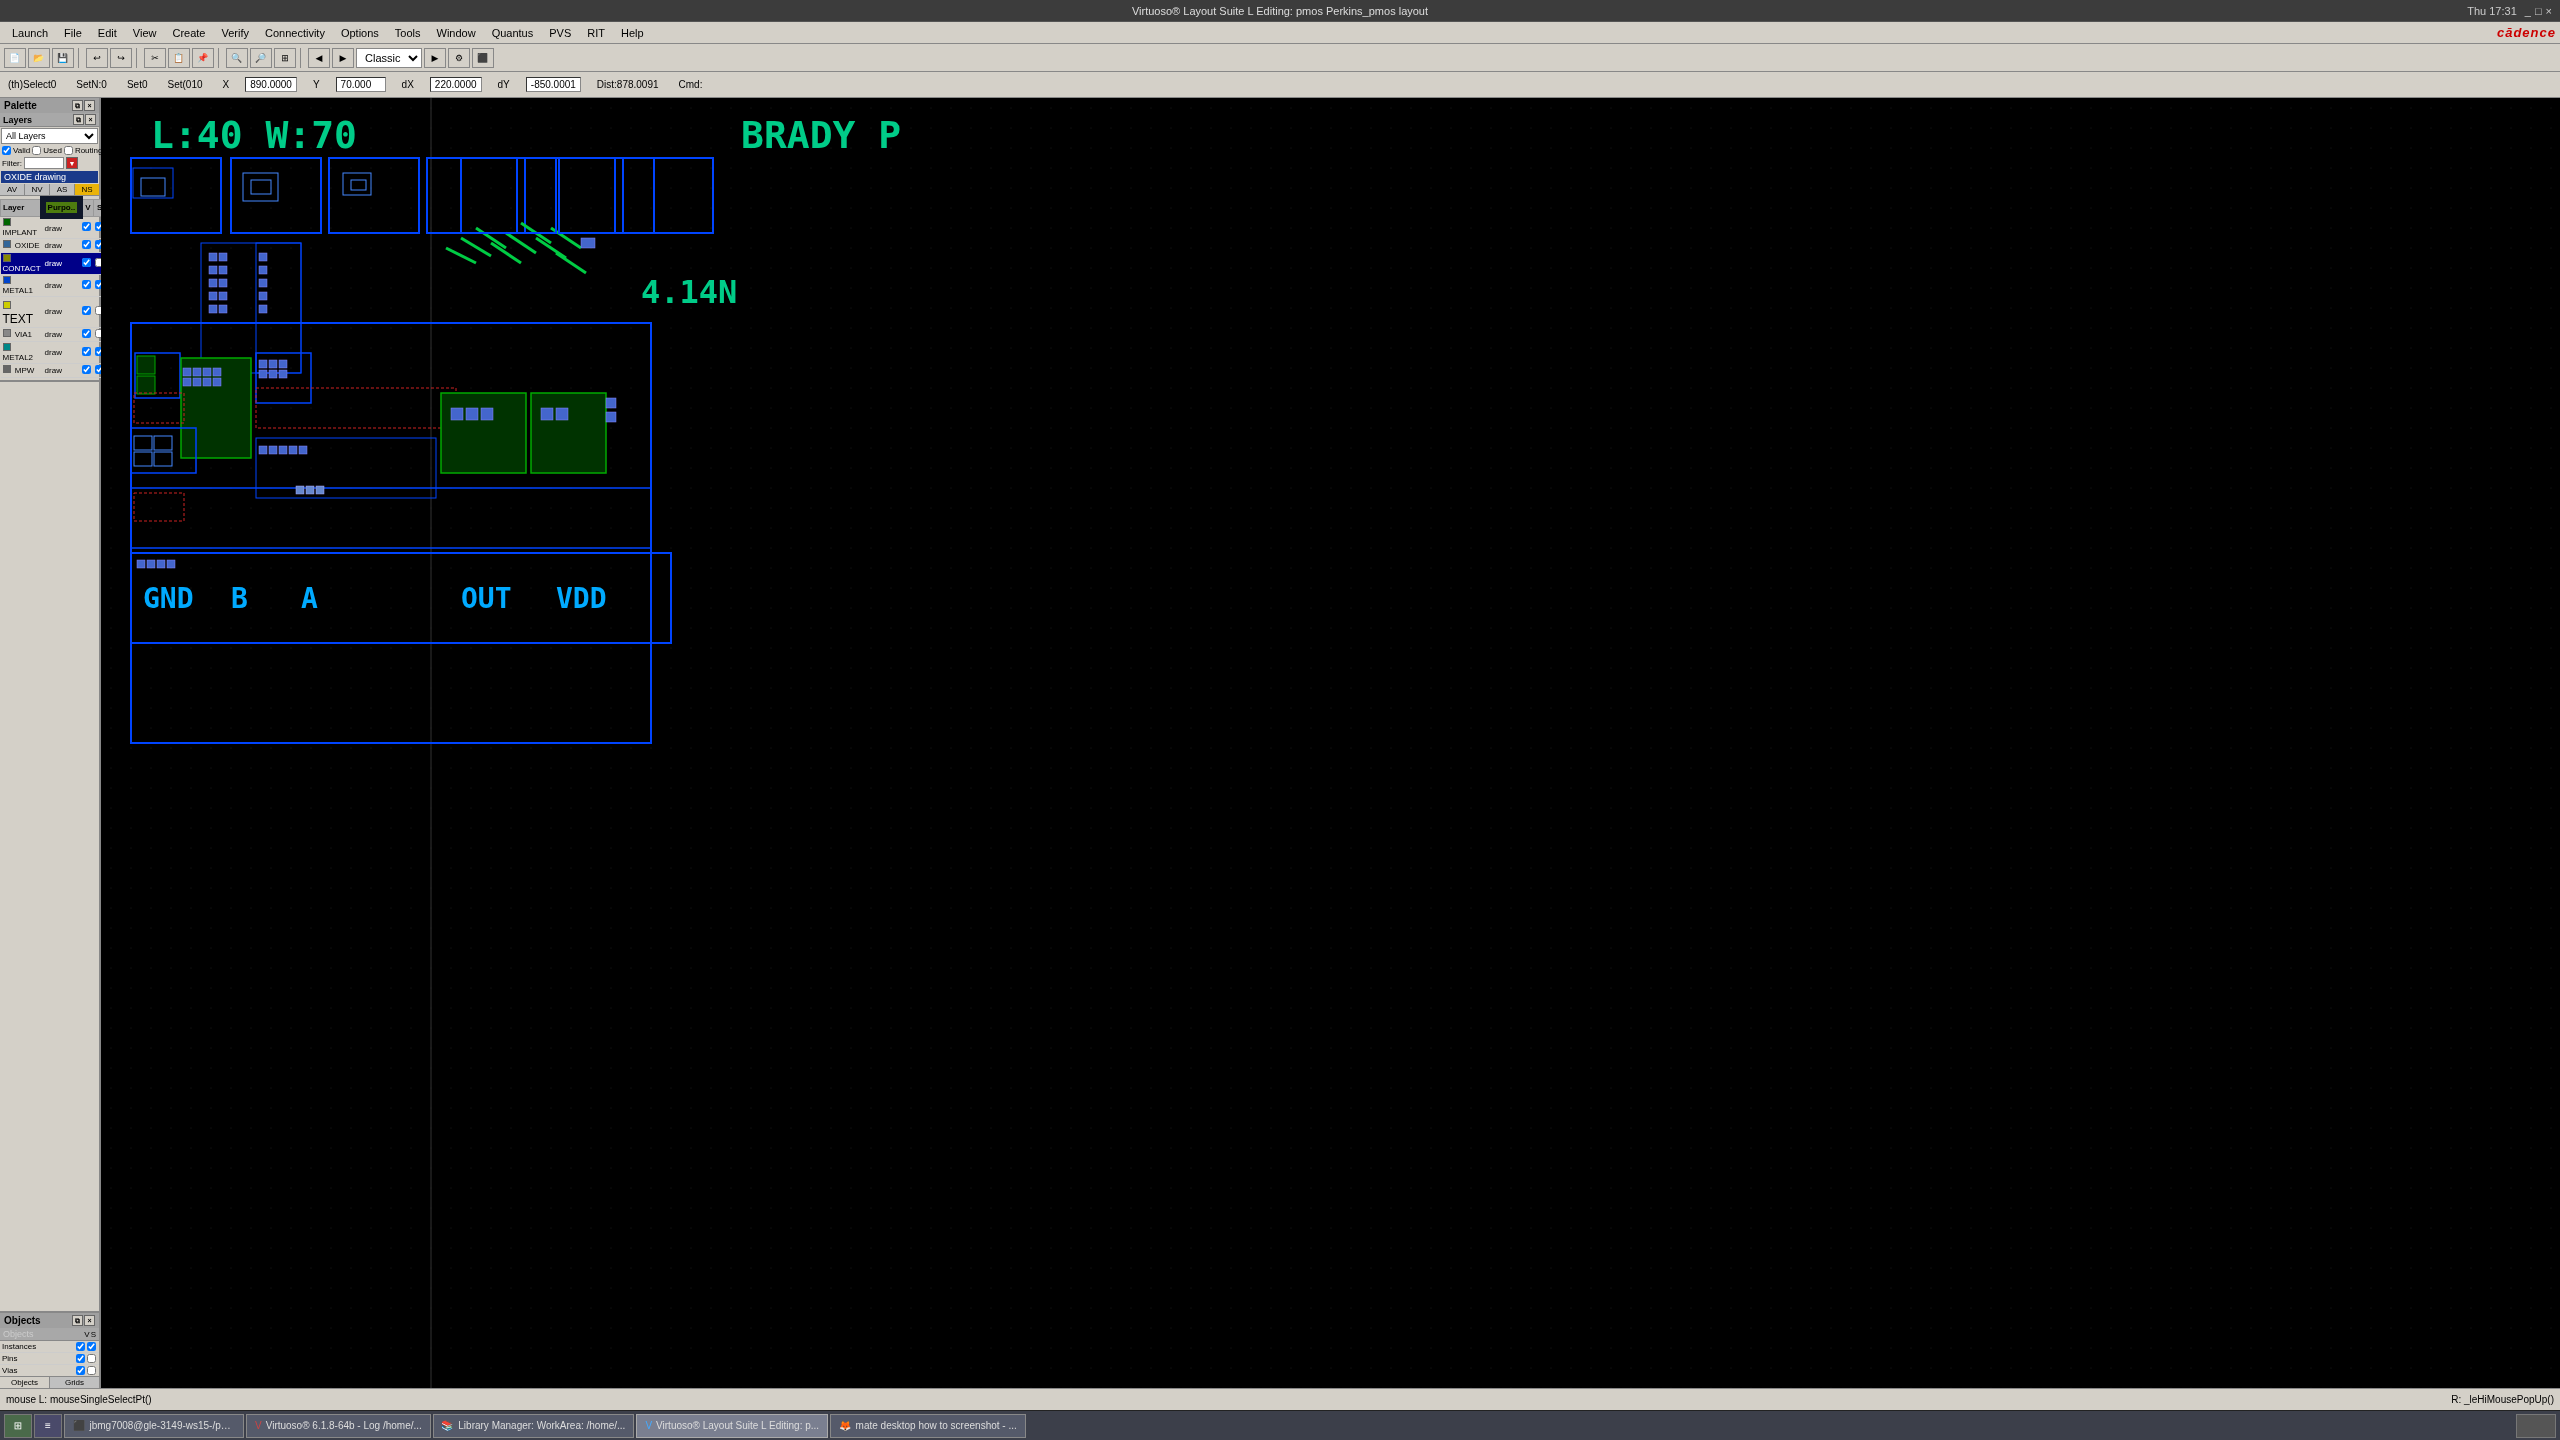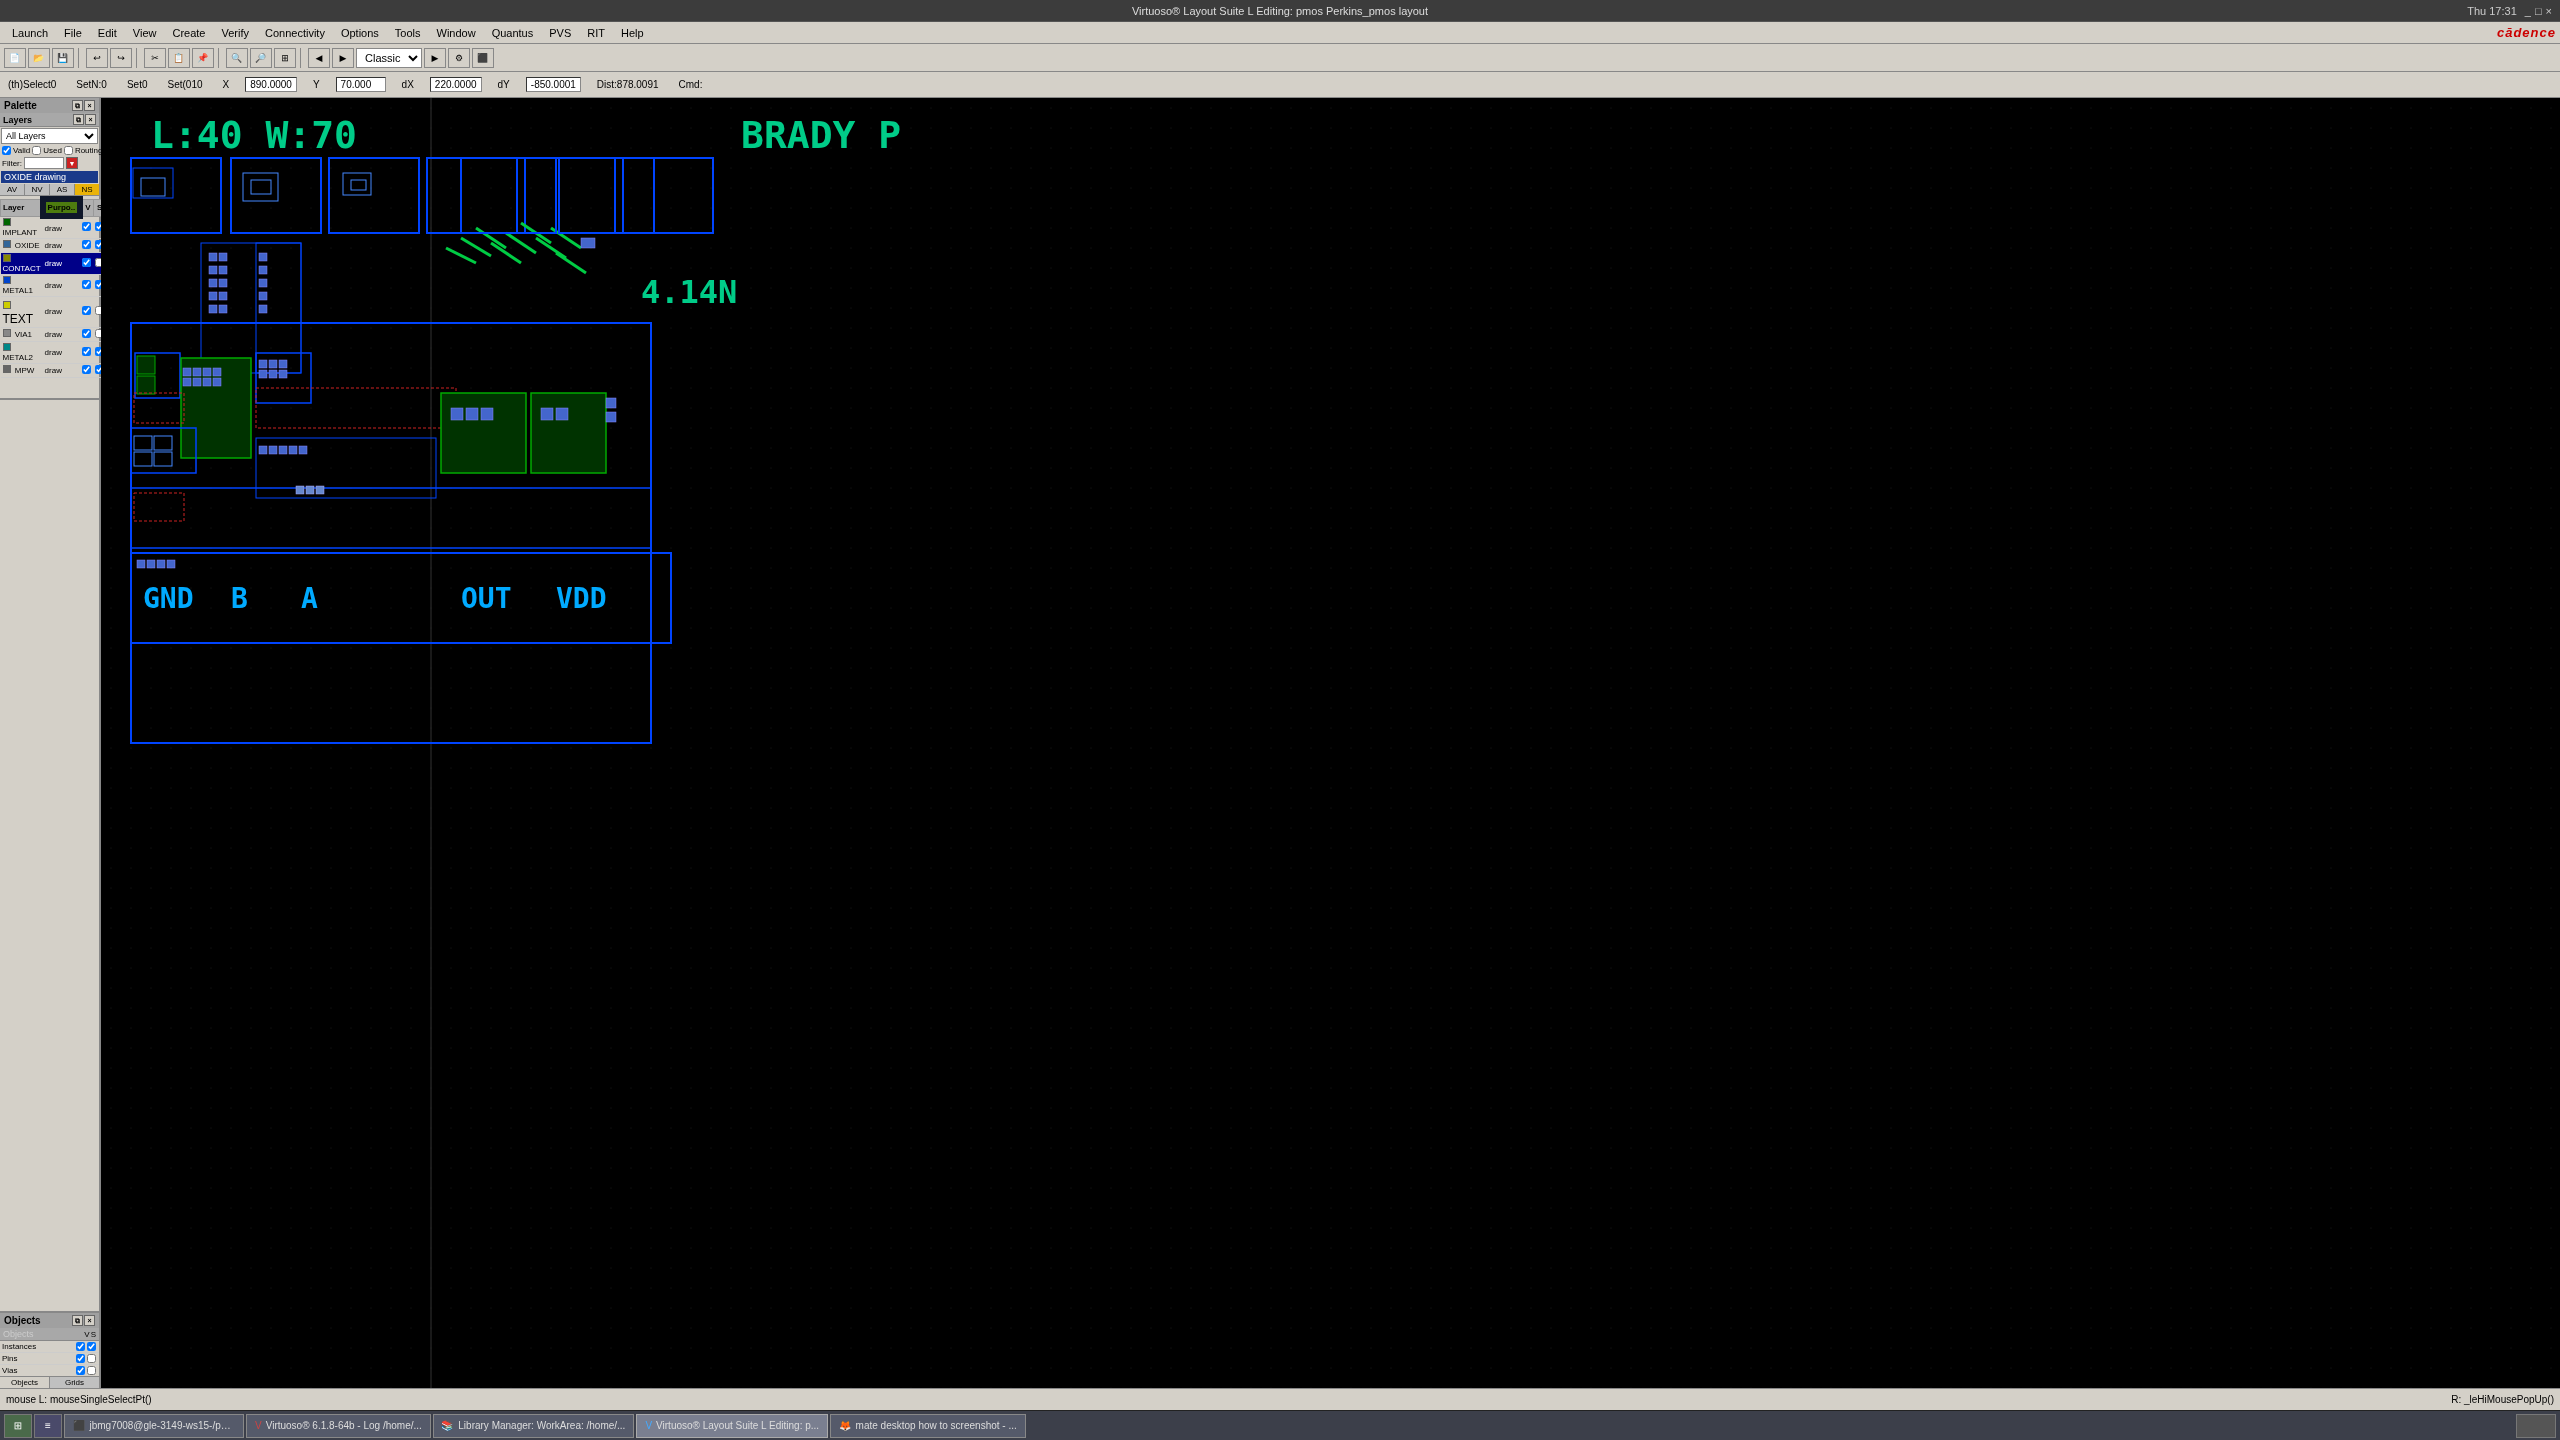--- a/index.html
+++ b/index.html
@@ -203,21 +203,21 @@
       width: 100px;
       display: flex;
       flex-direction: column;
       background: #d4d0c8;
       border-right: 2px solid #888;
       flex-shrink: 0;
     }
 
     .sidebar-section {
       border-bottom: 2px solid #888;
-      padding-bottom: 20px;
+      padding-bottom: 2px;
     }
 
     .sec-header {
       background: #a0a0a0;
       padding: 2px 4px;
       font-size: 10px;
       font-weight: bold;
       color: #000;
       display: flex;
       justify-content: space-between;

